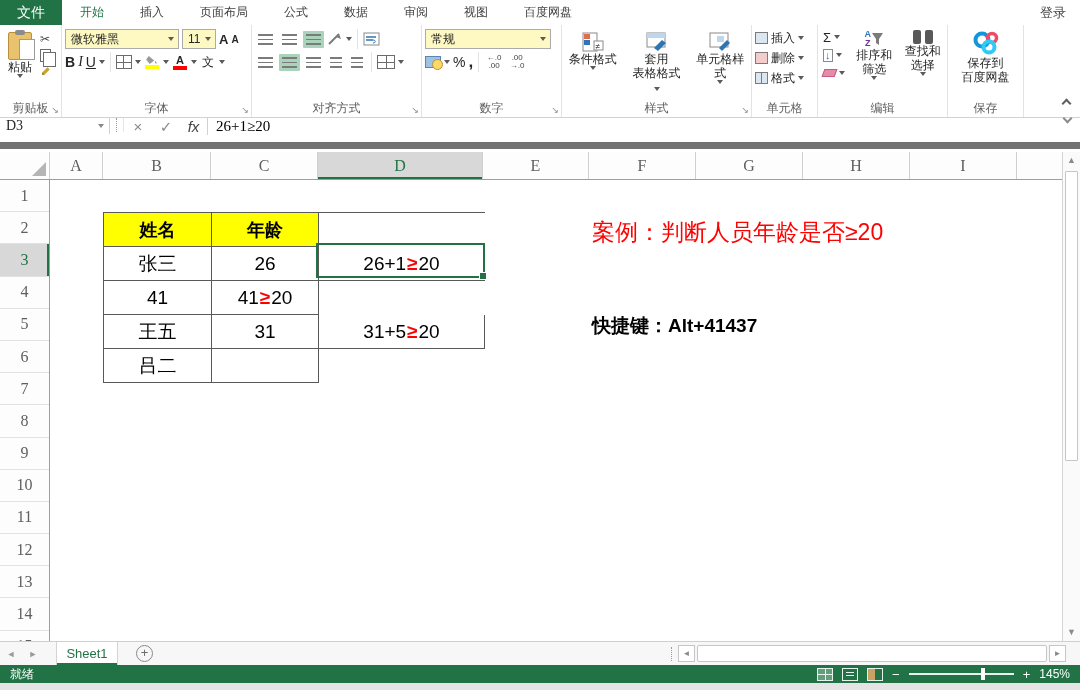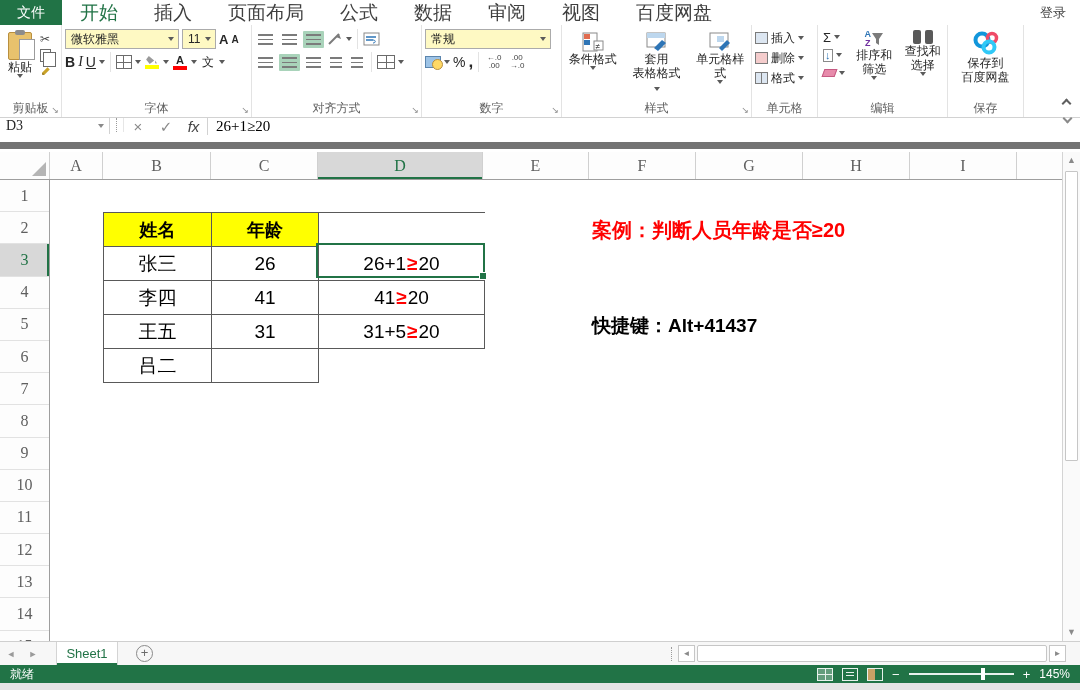--- a/index.html
+++ b/index.html
@@ -3,21 +3,21 @@
 <meta charset="utf-8">
 <style>
   * { margin:0; padding:0; box-sizing:border-box; }
   html,body { width:1080px; height:690px; overflow:hidden; }
   body { font-family:"Liberation Sans","DejaVu Sans",sans-serif; background:#fff; position:relative; color:#262626; }
   .serif { font-family:"Liberation Serif","DejaVu Serif",serif; }
 
   
   #tabbar { position:absolute; top:0; left:0; width:1080px; height:25px; background:#fff; display:flex; align-items:stretch; }
   #file-tab { width:62px; background:#217346; color:#fff; font-size:14px; display:flex; align-items:center; justify-content:center; }
-  .rtab { padding:0 18px; font-size:19px; color:#3f3f3f; display:flex; align-items:center; }
+  .rtab { padding:0 18px; font-size:12px; color:#3f3f3f; display:flex; align-items:center; }
   .rtab.active { color:#217346; background:#fff; }
   #login { margin-left:auto; padding-right:14px; font-size:13px; color:#444; display:flex; align-items:center; }
 
   
   #ribbon { position:absolute; top:25px; left:0; width:1080px; height:93px; background:#fff; border-bottom:1px solid #d2d2d2; display:flex; }
   .rgroup { position:relative; border-right:1px solid #e3e3e3; display:flex; flex-direction:column; padding-top:3px; }
   .rgroup-label { position:absolute; bottom:1px; left:0; right:0; text-align:center; font-size:12px; color:#5f5f5f; height:16px; line-height:16px; }
   .launcher { position:absolute; right:2px; bottom:2px; font-size:9px; color:#8c8c8c; line-height:9px; }
   .dd { width:0; height:0; border-left:3px solid transparent; border-right:3px solid transparent; border-top:4px solid #5a5a5a; display:inline-block; }
   .vsep { width:1px; background:#e3e3e3; height:20px; margin:0 2px; }
@@ -86,21 +86,21 @@
   #xtable { position:absolute; left:103px; top:212px; width:382px; border-top:1px solid #595959; border-left:1px solid #595959; }
   .trow { display:flex; height:34px; }
   .tcell { border-right:1px solid #595959; border-bottom:1px solid #595959; display:flex; align-items:center; justify-content:center; font-size:19px; color:#000; }
   .trow .tcell:nth-child(1){ width:108px; } .trow .tcell:nth-child(2){ width:107px; } .trow .tcell:nth-child(3){ width:166px; }
   #xtable-head .tcell { background:#ffff00; font-weight:700; font-size:18px; }
   .ge { color:#ff0000; font-weight:700; padding:0 1px; }
 
   #sel-d3 { position:absolute; left:316px; top:243px; width:169px; height:35px; border:2px solid #217346; pointer-events:auto; }
   #sel-d3::after { content:""; position:absolute; right:-4px; bottom:-4px; width:6px; height:6px; background:#217346; border:1px solid #fff; }
 
-  #case-title { position:absolute; left:592px; top:217px; font-size:20px; font-weight:700; color:#ff0000; }
+  #case-title { position:absolute; left:592px; top:217px; font-size:23px; font-weight:400; color:#ff0000; }
   #shortcut-note { position:absolute; left:592px; top:313px; font-size:19px; font-weight:700; color:#000; }
 
   
   #vscroll { position:absolute; right:0; top:152px; width:18px; height:489px; background:#fafafa; border-left:1px solid #d4d4d4; }
   .scroll-arrow { color:#8a8a8a; font-size:9px; text-align:center; height:17px; line-height:17px; }
   #vthumb { position:absolute; top:19px; left:2px; width:13px; height:290px; background:#fff; border:1px solid #c6c6c6; border-radius:1px; }
   #vscroll-down { position:absolute; bottom:0; left:0; right:0; }
 
   
   #sheetbar { position:absolute; top:641px; left:0; width:1080px; height:24px; background:#f7f7f7; border-top:1px solid #cfcfcf; display:flex; align-items:stretch; }
@@ -456,21 +456,20 @@
   <div class="trow">
       <div class="tcell">张三</div>
       <div class="tcell">26</div>
       <div class="tcell">
           <span>26+1</span>
           <span class="ge">≥</span>
           <span>20</span>
         </div>
     </div>
       <div class="trow">
-      <div class="tcell">李四</div>
       <div class="tcell">41</div>
       <div class="tcell">
           <span>41</span>
           <span class="ge">≥</span>
           <span>20</span>
         </div>
     </div>
       <div class="trow">
       <div class="tcell">王五</div>
       <div class="tcell">31</div>

